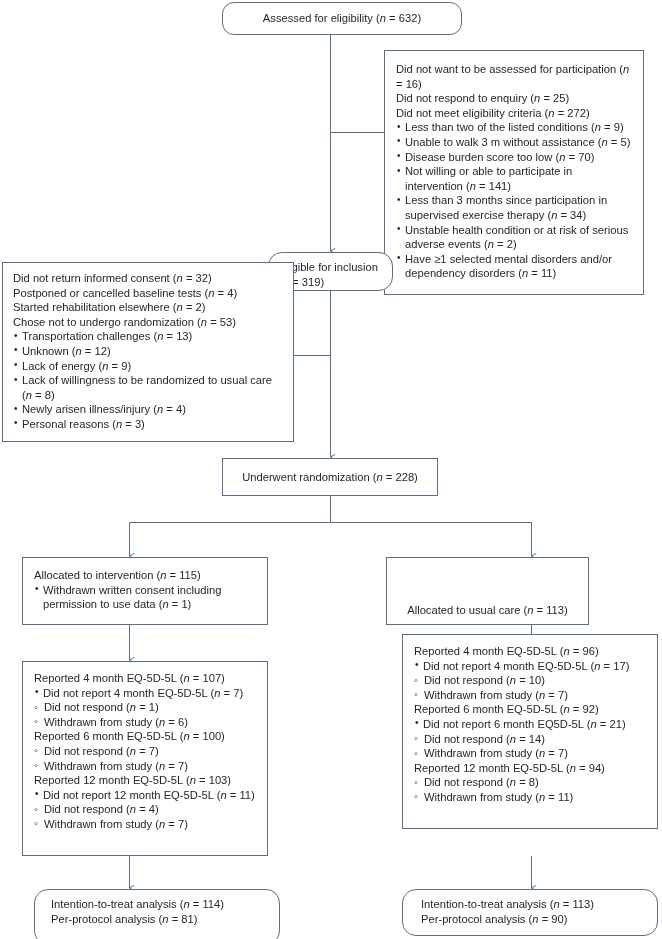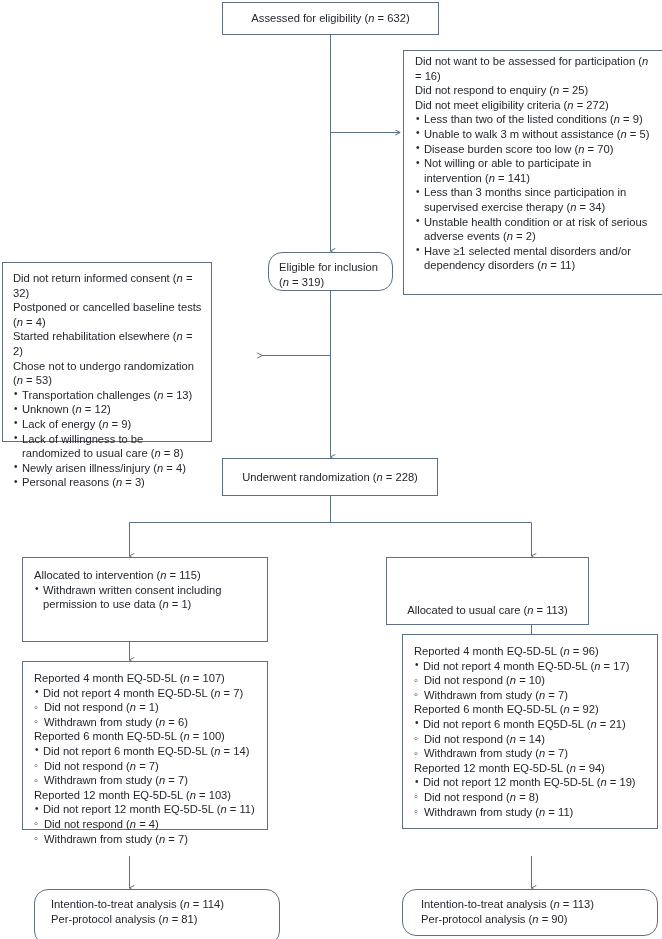--- a/index.html
+++ b/index.html
@@ -64,110 +64,108 @@
       <line x1="531.5" y1="522.5" x2="531.5" y2="556" marker-end="url(#ah-down)"></line>
 
       <line x1="129.5" y1="625" x2="129.5" y2="660" marker-end="url(#ah-down)"></line>
       <line x1="531.5" y1="625" x2="531.5" y2="660" marker-end="url(#ah-down)"></line>
 
       <line x1="129.5" y1="856" x2="129.5" y2="888" marker-end="url(#ah-down)"></line>
       <line x1="531.5" y1="856" x2="531.5" y2="888" marker-end="url(#ah-down)"></line>
     </g>
   </svg>
 
-  <div class="box center" style="left:222px;top:2px;width:217px;height:33px;">
+  <div class="box center" style="left:222px;top:2px;width:240px;height:33px;border-radius:12px;">
     <div class="lines">
         <div class="line lvl0">Assessed for eligibility (<span class="it">n</span> = 632)</div>
       </div>
   </div>
 
-  <div class="box" style="left:403px;top:50px;width:260px;height:245px;padding:3px 10px 9px 11px;">
+  <div class="box" style="left:384px;top:50px;width:260px;height:245px;padding:11px 10px 9px 11px;">
     <div class="lines">
         <div class="line lvl0">Did not want to be assessed for participation (<span class="it">n</span> = 16)</div>
         <div class="line lvl0">Did not respond to enquiry (<span class="it">n</span> = 25)</div>
         <div class="line lvl0">Did not meet eligibility criteria (<span class="it">n</span> = 272)</div>
         <div class="line lvl1">Less than two of the listed conditions (<span class="it">n</span> = 9)</div>
         <div class="line lvl1">Unable to walk 3 m without assistance (<span class="it">n</span> = 5)</div>
         <div class="line lvl1">Disease burden score too low (<span class="it">n</span> = 70)</div>
         <div class="line lvl1">Not willing or able to participate in intervention (<span class="it">n</span> = 141)</div>
         <div class="line lvl1">Less than 3 months since participation in supervised exercise therapy (<span class="it">n</span> = 34)</div>
         <div class="line lvl1">Unstable health condition or at risk of serious adverse events (<span class="it">n</span> = 2)</div>
         <div class="line lvl1">Have ≥1 selected mental disorders and/or dependency disorders (<span class="it">n</span> = 11)</div>
       </div>
   </div>
 
   <div class="box centerleft" style="left:268px;top:252px;width:125px;height:39px;">
     <div class="lines">
         <div class="line lvl0">Eligible for inclusion (<span class="it">n</span> = 319)</div>
       </div>
   </div>
 
-  <div class="box" style="left:2px;top:262px;width:210px;height:180px;padding:8px 9px 8px 10px;">
+  <div class="box" style="left:2px;top:262px;width:292px;height:180px;padding:8px 9px 8px 10px;">
     <div class="lines">
         <div class="line lvl0">Did not return informed consent (<span class="it">n</span> = 32)</div>
         <div class="line lvl0">Postponed or cancelled baseline tests (<span class="it">n</span> = 4)</div>
         <div class="line lvl0">Started rehabilitation elsewhere (<span class="it">n</span> = 2)</div>
         <div class="line lvl0">Chose not to undergo randomization (<span class="it">n</span> = 53)</div>
         <div class="line lvl1">Transportation challenges (<span class="it">n</span> = 13)</div>
         <div class="line lvl1">Unknown (<span class="it">n</span> = 12)</div>
         <div class="line lvl1">Lack of energy (<span class="it">n</span> = 9)</div>
         <div class="line lvl1">Lack of willingness to be randomized to usual care (<span class="it">n</span> = 8)</div>
         <div class="line lvl1">Newly arisen illness/injury (<span class="it">n</span> = 4)</div>
         <div class="line lvl1">Personal reasons (<span class="it">n</span> = 3)</div>
       </div>
   </div>
 
   <div class="box center" style="left:222px;top:458px;width:216px;height:38px;">
     <div class="lines">
         <div class="line lvl0">Underwent randomization (<span class="it">n</span> = 228)</div>
       </div>
   </div>
 
-  <div class="box" style="left:22px;top:557px;width:246px;height:85px;padding:10px 10px 8px 11px;">
+  <div class="box" style="left:22px;top:557px;width:246px;height:68px;padding:10px 10px 8px 11px;">
     <div class="lines">
         <div class="line lvl0">Allocated to intervention (<span class="it">n</span> = 115)</div>
         <div class="line lvl1">Withdrawn written consent including permission to use data (<span class="it">n</span> = 1)</div>
       </div>
   </div>
 
   <div class="box center" style="left:386px;top:557px;width:203px;height:68px;align-items:flex-end;">
     <div class="lines">
         <div class="line lvl0">Allocated to usual care (<span class="it">n</span> = 113)</div>
       </div>
   </div>
 
-  <div class="box" style="left:22px;top:661px;width:246px;height:169px;padding:9px 9px 8px 11px;">
+  <div class="box" style="left:22px;top:661px;width:246px;height:195px;padding:9px 9px 8px 11px;">
     <div class="lines">
         <div class="line lvl0">Reported 4 month EQ-5D-5L (<span class="it">n</span> = 107)</div>
         <div class="line lvl1">Did not report 4 month EQ-5D-5L (<span class="it">n</span> = 7)</div>
         <div class="line lvl2">Did not respond (<span class="it">n</span> = 1)</div>
         <div class="line lvl2">Withdrawn from study (<span class="it">n</span> = 6)</div>
         <div class="line lvl0">Reported 6 month EQ-5D-5L (<span class="it">n</span> = 100)</div>
-        <div class="line lvl1">Did not report 6 month EQ-5D-5L (<span class="it">n</span> = 14)</div>
         <div class="line lvl2">Did not respond (<span class="it">n</span> = 7)</div>
         <div class="line lvl2">Withdrawn from study (<span class="it">n</span> = 7)</div>
         <div class="line lvl0">Reported 12 month EQ-5D-5L (<span class="it">n</span> = 103)</div>
         <div class="line lvl1">Did not report 12 month EQ-5D-5L (<span class="it">n</span> = 11)</div>
         <div class="line lvl2">Did not respond (<span class="it">n</span> = 4)</div>
         <div class="line lvl2">Withdrawn from study (<span class="it">n</span> = 7)</div>
       </div>
   </div>
 
   <div class="box" style="left:402px;top:634px;width:256px;height:195px;padding:9px 9px 8px 11px;">
     <div class="lines">
         <div class="line lvl0">Reported 4 month EQ-5D-5L (<span class="it">n</span> = 96)</div>
         <div class="line lvl1">Did not report 4 month EQ-5D-5L (<span class="it">n</span> = 17)</div>
         <div class="line lvl2">Did not respond (<span class="it">n</span> = 10)</div>
         <div class="line lvl2">Withdrawn from study (<span class="it">n</span> = 7)</div>
         <div class="line lvl0">Reported 6 month EQ-5D-5L (<span class="it">n</span> = 92)</div>
         <div class="line lvl1">Did not report 6 month EQ5D-5L (<span class="it">n</span> = 21)</div>
         <div class="line lvl2">Did not respond (<span class="it">n</span> = 14)</div>
         <div class="line lvl2">Withdrawn from study (<span class="it">n</span> = 7)</div>
         <div class="line lvl0">Reported 12 month EQ-5D-5L (<span class="it">n</span> = 94)</div>
-        <div class="line lvl1">Did not report 12 month EQ-5D-5L (<span class="it">n</span> = 19)</div>
         <div class="line lvl2">Did not respond (<span class="it">n</span> = 8)</div>
         <div class="line lvl2">Withdrawn from study (<span class="it">n</span> = 11)</div>
       </div>
   </div>
 
   <div class="box centerleft" style="left:34px;top:889px;width:246px;height:56px;padding-left:16px;">
     <div class="lines">
         <div class="line lvl0">Intention-to-treat analysis (<span class="it">n</span> = 114)</div>
         <div class="line lvl0">Per-protocol analysis (<span class="it">n</span> = 81)</div>
       </div>

